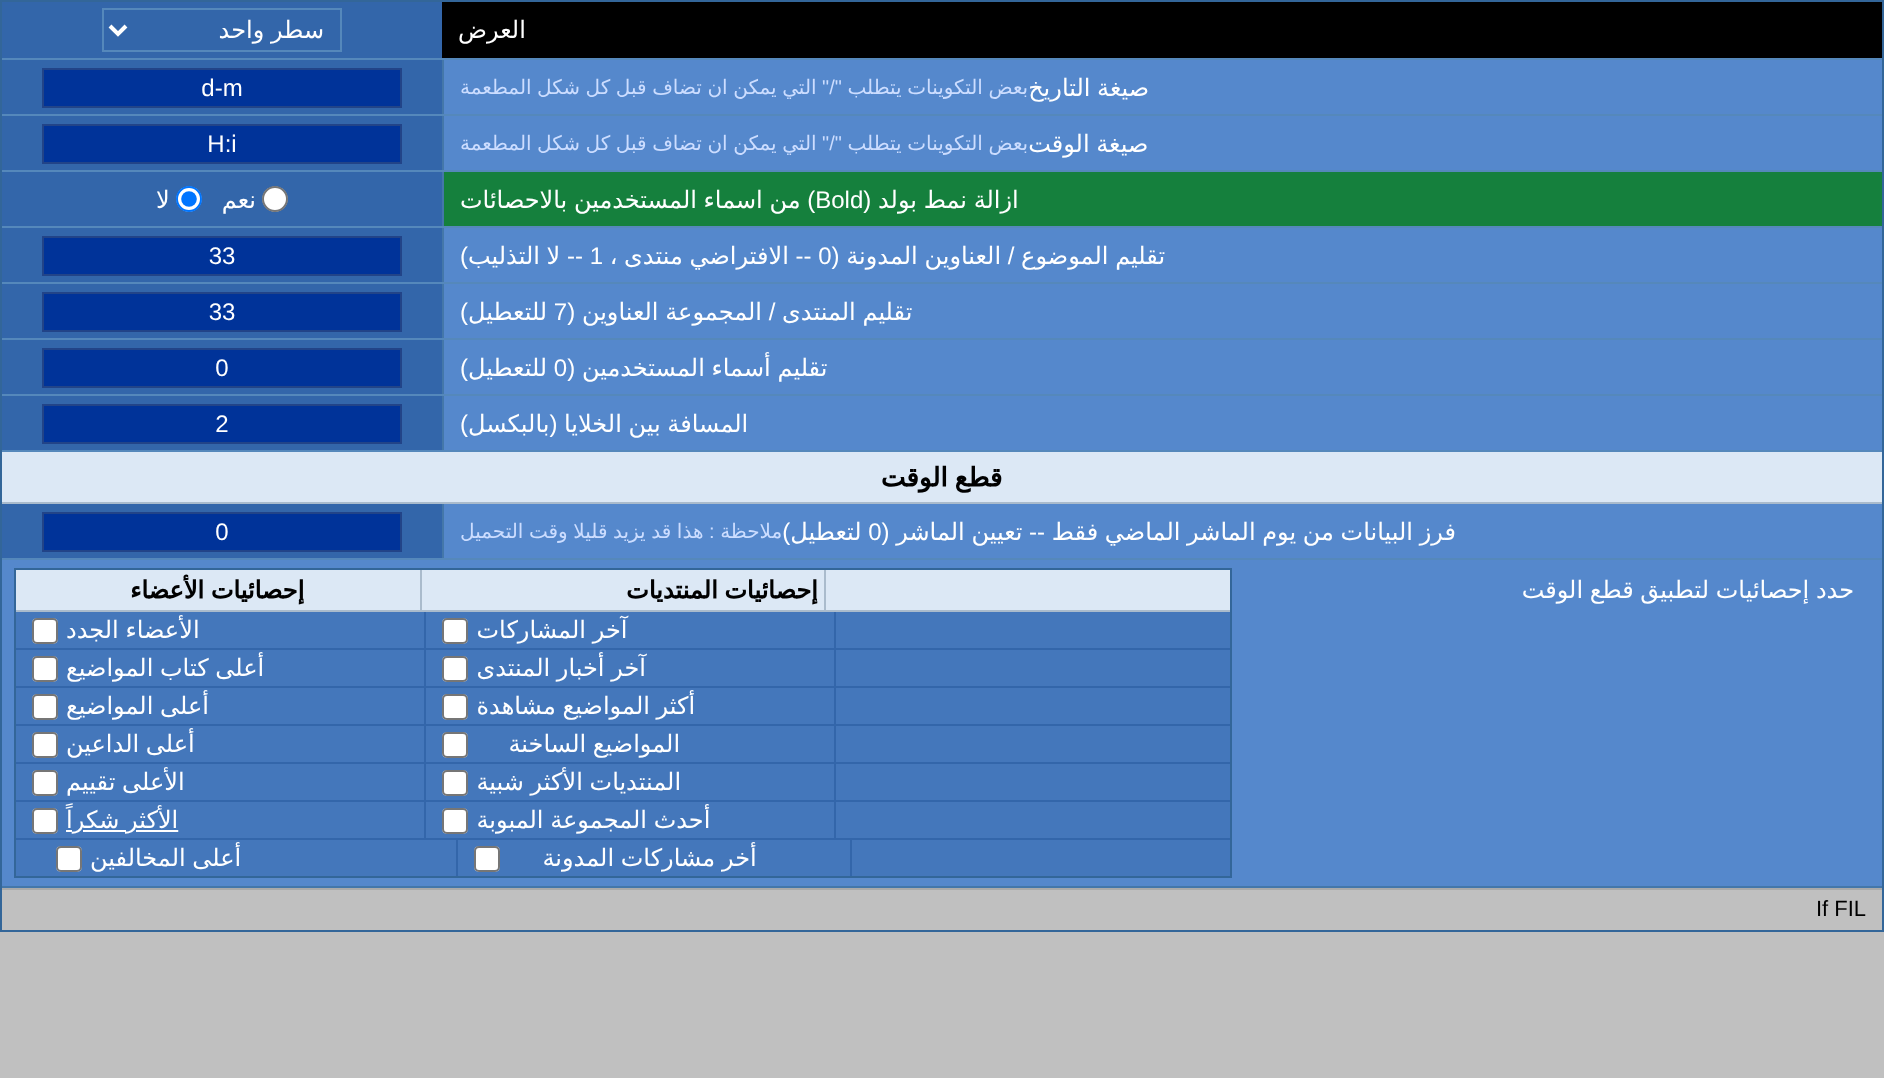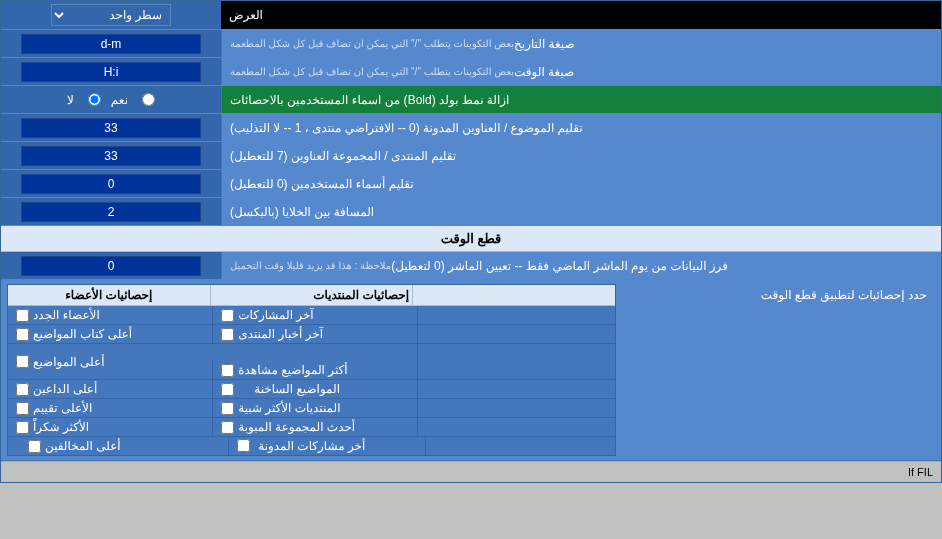--- a/index.html
+++ b/index.html
@@ -85,21 +85,21 @@
       align-items: center;
       justify-content: center;
       gap: 10px;
       padding: 3px 5px;
     }
     .radio-input label {
       color: #fff;
       font-size: 12px;
       display: flex;
       align-items: center;
-      gap: 14px;
+      gap: 3px;
       justify-content: center;
     }
     .top-row {
       display: flex;
       flex-direction: row;
       border-bottom: 1px solid #5588bb;
       min-height: 28px;
       align-items: stretch;
     }
     .top-label {
@@ -259,21 +259,21 @@
             <span>آخر أخبار المنتدى</span>
             <input type="checkbox" style="">
           </div>
           <div style="flex:1; color:#fff; font-size:12px; display:flex; align-items:center; justify-content:flex-end; gap:4px; padding:2px 8px;">
             <span>أعلى كتاب المواضيع</span>
             <input type="checkbox" style="">
           </div>
         </div>
         <div style="display:flex; border-bottom:1px solid #3366aa;">
           <div style="flex:1; border-left:1px solid #3366aa; padding:2px 4px;"></div>
-          <div style="flex:1; color:#fff; font-size:12px; display:flex; align-items:center; justify-content:flex-end; gap:4px; padding:2px 8px; border-left:1px solid #3366aa;margin-top:17px;">
+          <div style="flex:1; color:#fff; font-size:12px; display:flex; align-items:center; justify-content:flex-end; gap:4px; padding:2px 8px; border-left:1px solid #3366aa;">
             <span>أكثر المواضيع مشاهدة</span>
             <input type="checkbox" style="">
           </div>
           <div style="flex:1; color:#fff; font-size:12px; display:flex; align-items:center; justify-content:flex-end; gap:4px; padding:2px 8px;">
             <span>أعلى المواضيع</span>
             <input type="checkbox" style="">
           </div>
         </div>
         <div style="display:flex; border-bottom:1px solid #3366aa;">
           <div style="flex:1; border-left:1px solid #3366aa; padding:2px 4px;"></div>
@@ -296,28 +296,28 @@
             <span>الأعلى تقييم</span>
             <input type="checkbox" style="">
           </div>
         </div>
         <div style="display:flex; border-bottom:1px solid #3366aa;">
           <div style="flex:1; border-left:1px solid #3366aa; padding:2px 4px;"></div>
           <div style="flex:1; color:#fff; font-size:12px; display:flex; align-items:center; justify-content:flex-end; gap:4px; padding:2px 8px; border-left:1px solid #3366aa;">
             <span>أحدث المجموعة المبوبة</span>
             <input type="checkbox" style="">
           </div>
-          <div style="flex:1; color:#fff; font-size:12px; display:flex; align-items:center; justify-content:flex-end; gap:4px; padding:2px 8px;">
+          <div style="flex:1; color:#fff; font-size:12px; display:flex; align-items:center; justify-content:flex-end; gap:4px; padding:2px 8px;text-decoration:underline;">
             <span>الأكثر شكراً</span>
             <input type="checkbox" style="">
           </div>
         </div>
         <div style="display:flex;">
           <div style="flex:1; border-left:1px solid #3366aa; padding:2px 4px;"></div>
-          <div style="flex:1; color:#fff; font-size:12px; display:flex; align-items:flex-start; justify-content:flex-end; gap:8px; padding:2px 8px; border-left:1px solid #3366aa;">
+          <div style="flex:1; color:#fff; font-size:12px; display:flex; align-items:flex-end; justify-content:flex-end; gap:21px; padding:2px 8px; border-left:1px solid #3366aa;">
             <span>أخر مشاركات المدونة</span>
             <input type="checkbox" style="">
           </div>
           <div style="flex:1; color:#fff; font-size:12px; display:flex; align-items:center; justify-content:flex-end; gap:4px; padding:2px 20px;">
             <span>أعلى المخالفين</span>
             <input type="checkbox" style="">
           </div>
         </div>
       </div>
     </div>

